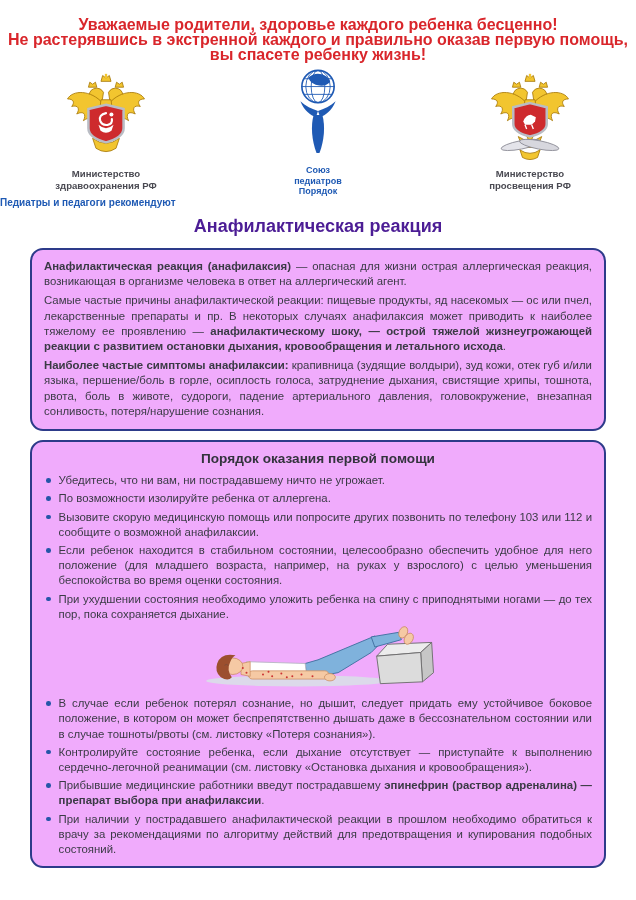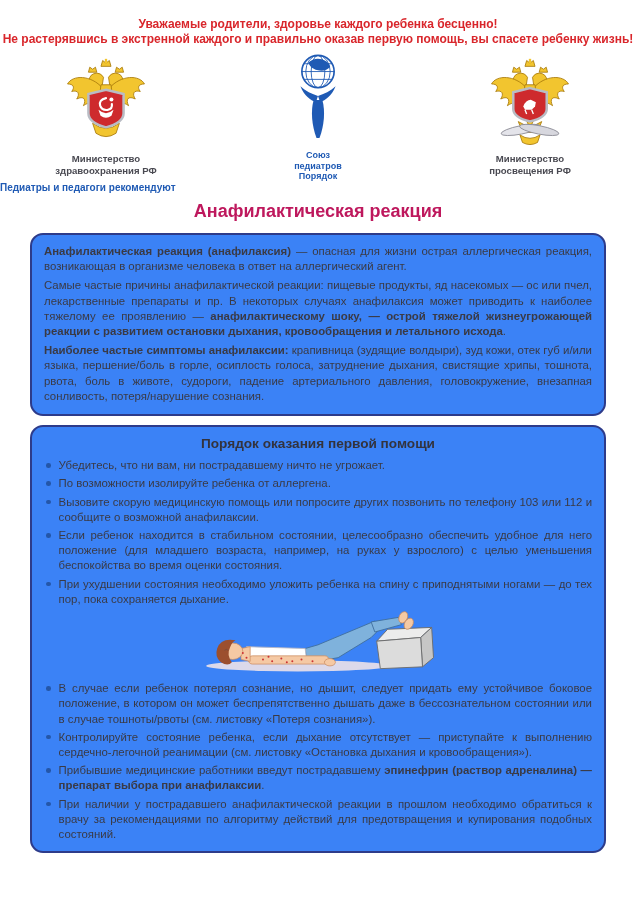--- a/index.html
+++ b/index.html
@@ -1,35 +1,35 @@
 <!DOCTYPE html>
 <html lang="ru"><head>
 <meta charset="utf-8">
 <style>
   html,body{margin:0;padding:0;background:#ffffff;}
   body{width:636px;height:900px;overflow:hidden;font-family:"Liberation Sans",sans-serif;}
   .page{position:relative;width:636px;height:900px;background:#fff;}
   .b{font-weight:bold;}
 
   .alert{margin-top:17px;text-align:center;}
-  .alert .line{color:#d9262b;font-weight:bold;font-size:12px;line-height:15px;}
+  .alert .line{color:#d9262b;font-weight:bold;font-size:16px;line-height:15px;}
 
   .logo-row{display:flex;justify-content:space-between;align-items:center;padding:0 26px;margin-top:7px;height:126px;}
   .logo-col{text-align:center;}
   .logo-col.side{width:160px;}
   .logo-col.mid{width:170px;}
   .emblem{display:block;margin:0 auto;}
   .ministry-label{margin-top:3px;font-size:9.6px;font-weight:bold;color:#4a4a52;line-height:11.6px;}
   .union-label{margin-top:10px;font-size:9px;font-weight:bold;color:#1f5ab4;line-height:10.6px;}
 
   .subtitle{color:#1f5ab4;font-weight:bold;font-size:10px;margin-top:2px;}
-  .main-title{text-align:center;color:#be185d;font-weight:bold;font-size:18px;margin-top:8px;}
+  .main-title{text-align:center;color:#4c1d95;font-weight:bold;font-size:18px;margin-top:8px;}
 
   .box{box-sizing:border-box;margin:0 30px;border:2.5px solid #2d3b8a;border-radius:13px;
-       padding:6px 12px;background:#3b82f6;color:#3a3a45;font-size:11.4px;line-height:15.2px;}
+       padding:6px 12px;background:#f0abfc;color:#3a3a45;font-size:11.4px;line-height:15.2px;}
   .box.intro{margin-top:11px;}
   .box.firstaid{margin-top:9px;}
 
   .para{text-align:justify;margin:3px 0 4px;}
   .fa-title{text-align:center;font-weight:bold;font-size:13.6px;color:#33333d;margin:3px 0 7px;}
   .bullet{display:flex;margin:1px 0 3px;}
   .bullet .dot{flex:0 0 auto;width:4.6px;height:4.6px;border-radius:50%;background:#2456a8;margin:5px 8px 0 2px;}
   .bullet .btext{flex:1;text-align:justify;}
   .figure-wrap{text-align:center;margin:2px 0 1px;}
 </style>

